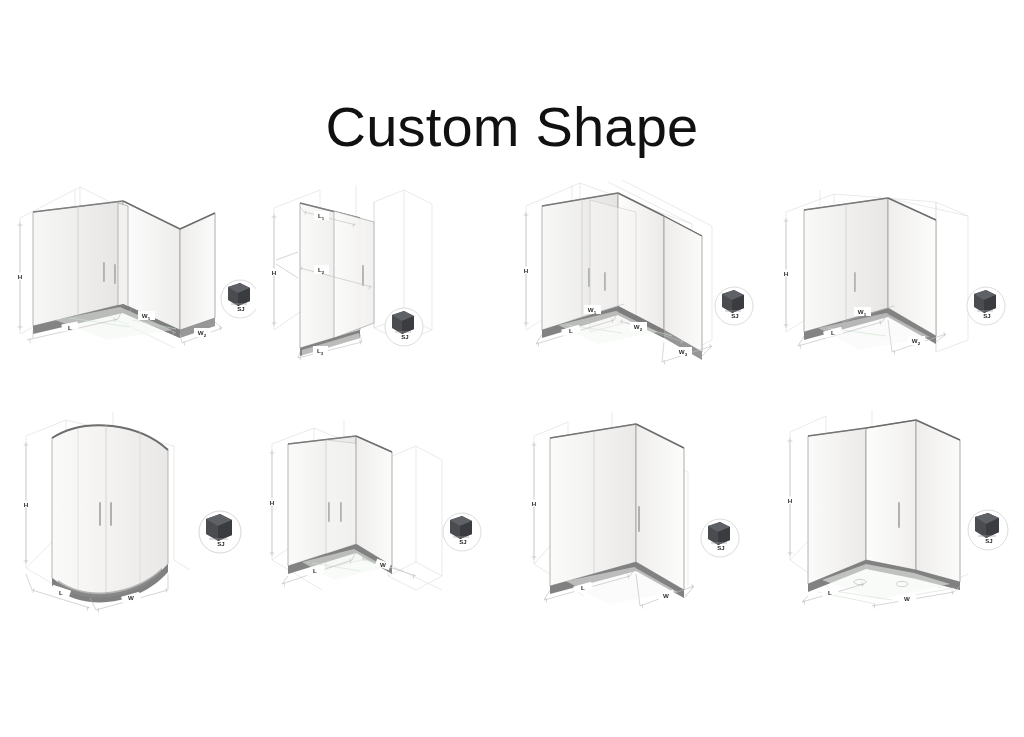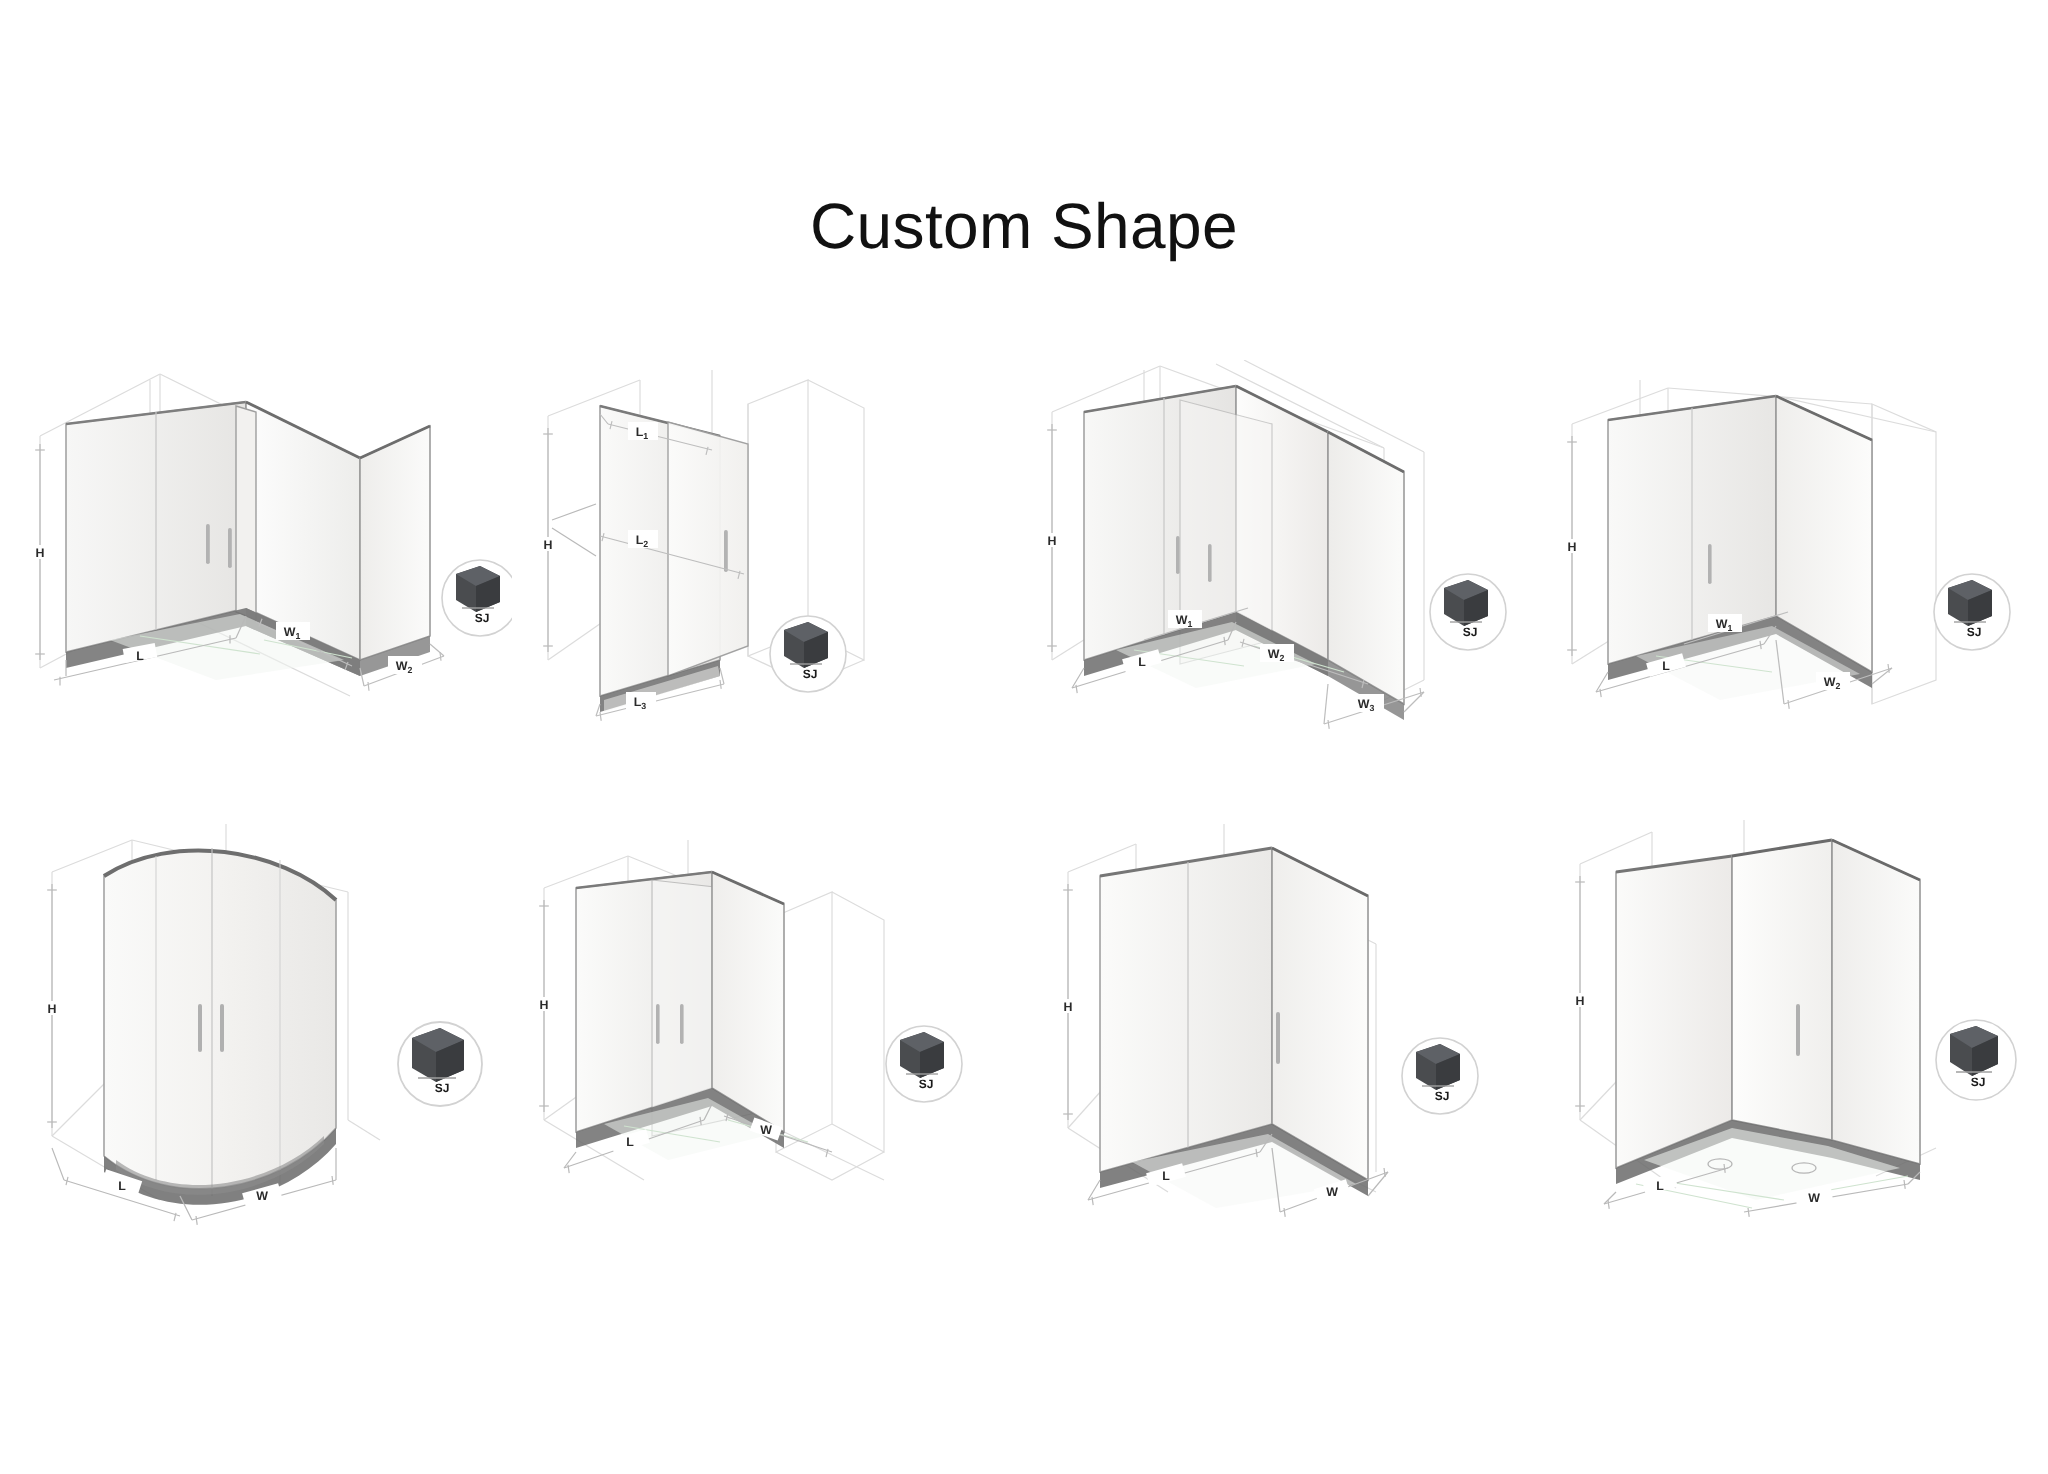--- a/index.html
+++ b/index.html
@@ -5,21 +5,21 @@
   html,body{margin:0;padding:0;}
   body{
     width:1024px;height:737px;background:#ffffff;
     font-family:"Liberation Sans","DejaVu Sans",sans-serif;
     overflow:hidden;position:relative;
   }
   .page{position:relative;width:1024px;height:737px;background:#fff;}
 
   .page-title{
     position:absolute;top:96px;left:0;width:1024px;text-align:center;
-    font-size:32px;font-weight:400;color:#111;letter-spacing:0.2px;
+    font-size:56px;font-weight:400;color:#111;letter-spacing:0.2px;
     line-height:1.1;
   }
 
   .grid{position:absolute;top:180px;left:0;width:1024px;height:460px;}
 
   .cell{position:absolute;width:256px;height:230px;}
   .c0{left:0px;  top:0px;}
   .c1{left:256px;top:0px;}
   .c2{left:512px;top:0px;}
   .c3{left:768px;top:0px;}

